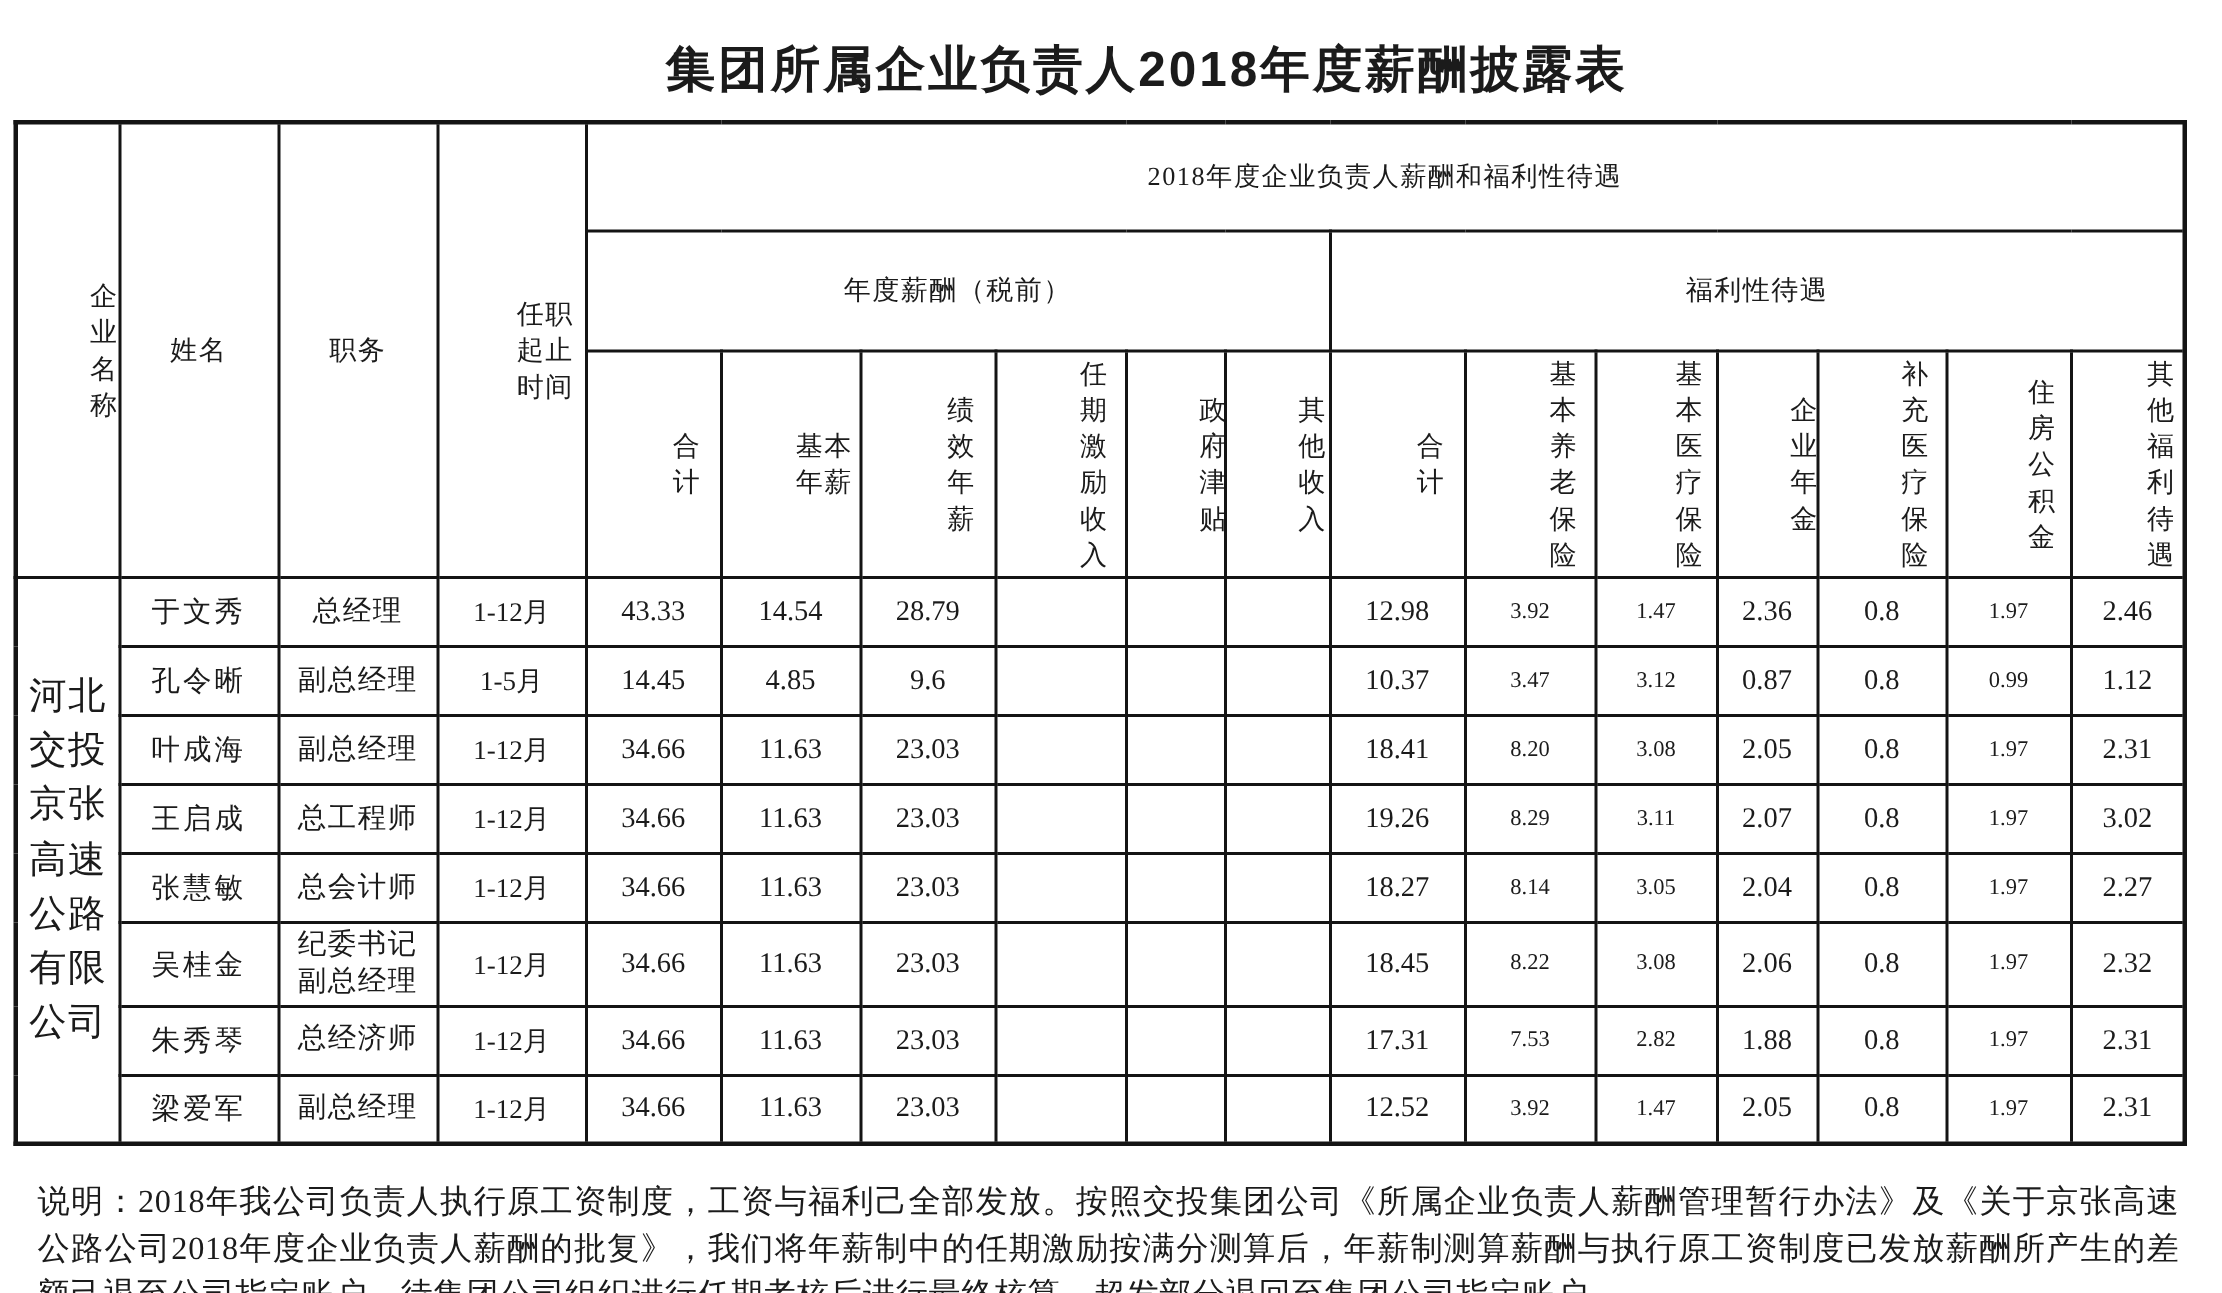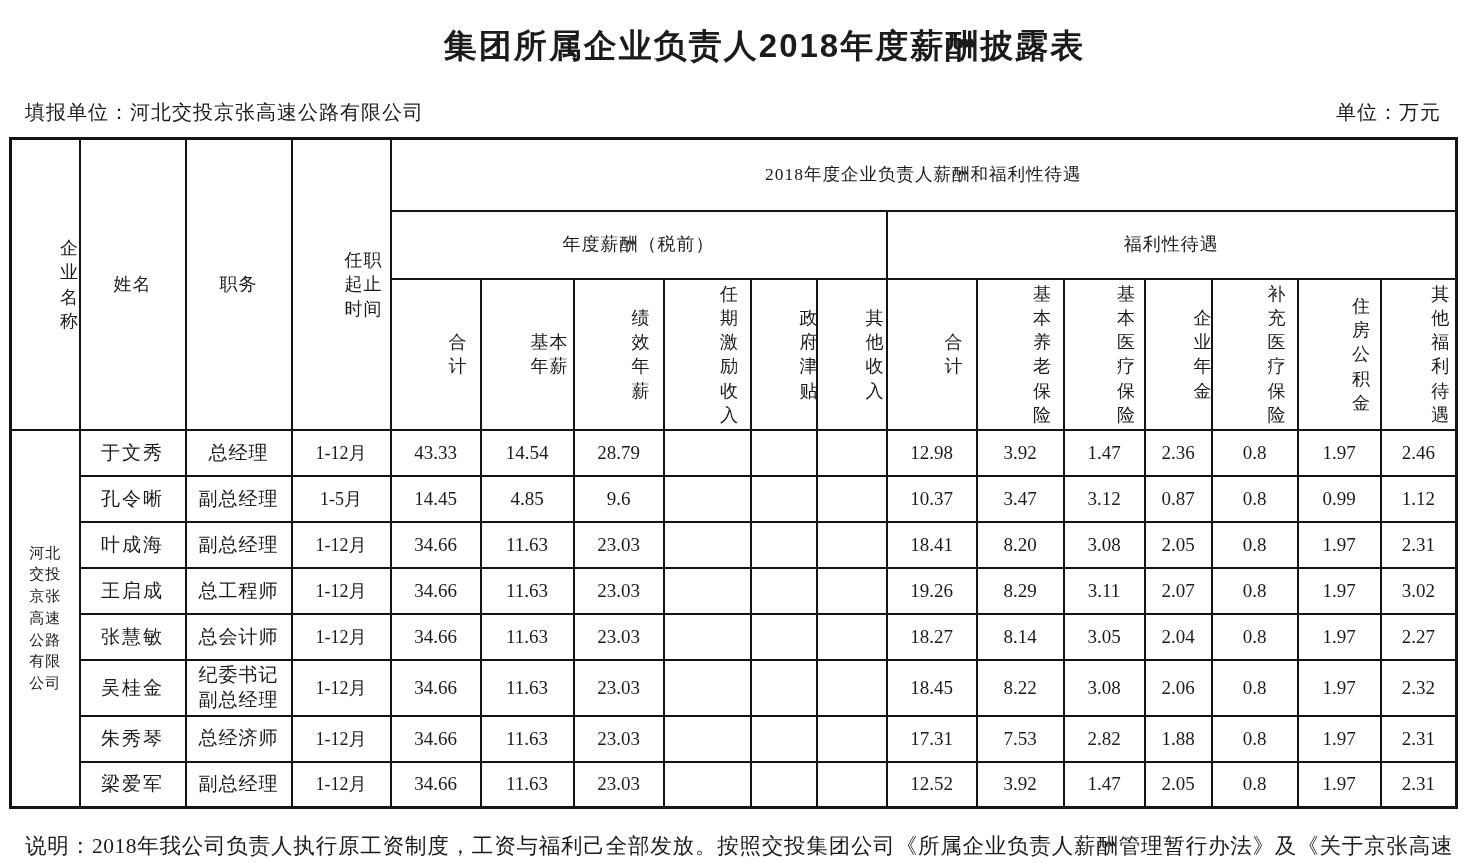--- a/index.html
+++ b/index.html
@@ -44,56 +44,52 @@
   }
   th,td{
     border:2px solid var(--line);
     text-align:center;
     vertical-align:middle;
     padding:2px 3px;
     font-weight:400;
     overflow:hidden;
   }
   thead tr.h1{height:72px;}
-  thead tr.h2{height:68px;}
+  thead tr.h2{height:80px;}
   thead tr.h3{height:72px;}
   tbody tr{height:46px;}
   th{font-size:18px;letter-spacing:1px;line-height:1.35;}
   .group-main{font-size:17.5px;letter-spacing:1px;}
   .pre{white-space:pre-line;padding-left:48px;}
   .company-cell{
-    font-size:15px;
+    font-size:25px;
     line-height:1.45;
     letter-spacing:1px;
     white-space:pre-line;
   }
   .name-cell{font-size:19px;letter-spacing:2px;margin-top:33px;}
   .position-cell{font-size:19px;letter-spacing:1px;line-height:1.3;white-space:pre-line;margin-left:28px;}
   .tenure-cell{font-size:18px;border-radius:23px;}
   .num{font-size:19px;}
-  .num-small{font-size:19px;}
+  .num-small{font-size:15px;}
   .note{
     margin:22px 28px 0 25px;
     font-size:21.5px;
     line-height:31px;
     text-align:justify;
     letter-spacing:0.5px;
   }
 </style>
 </head>
 <body>
 
 <div class="page">
 
   <h1 class="title">集团所属企业负责人2018年度薪酬披露表</h1>
 
-  <div class="meta">
-    <span>填报单位：河北交投京张高速公路有限公司</span>
-    <span>单位：万元</span>
-  </div>
 
   <table>
     <colgroup>
       <col style="width:69px">
         <col style="width:106px">
         <col style="width:106px">
         <col style="width:99px">
       <col style="width:90px">
         <col style="width:93px">
         <col style="width:90px">

